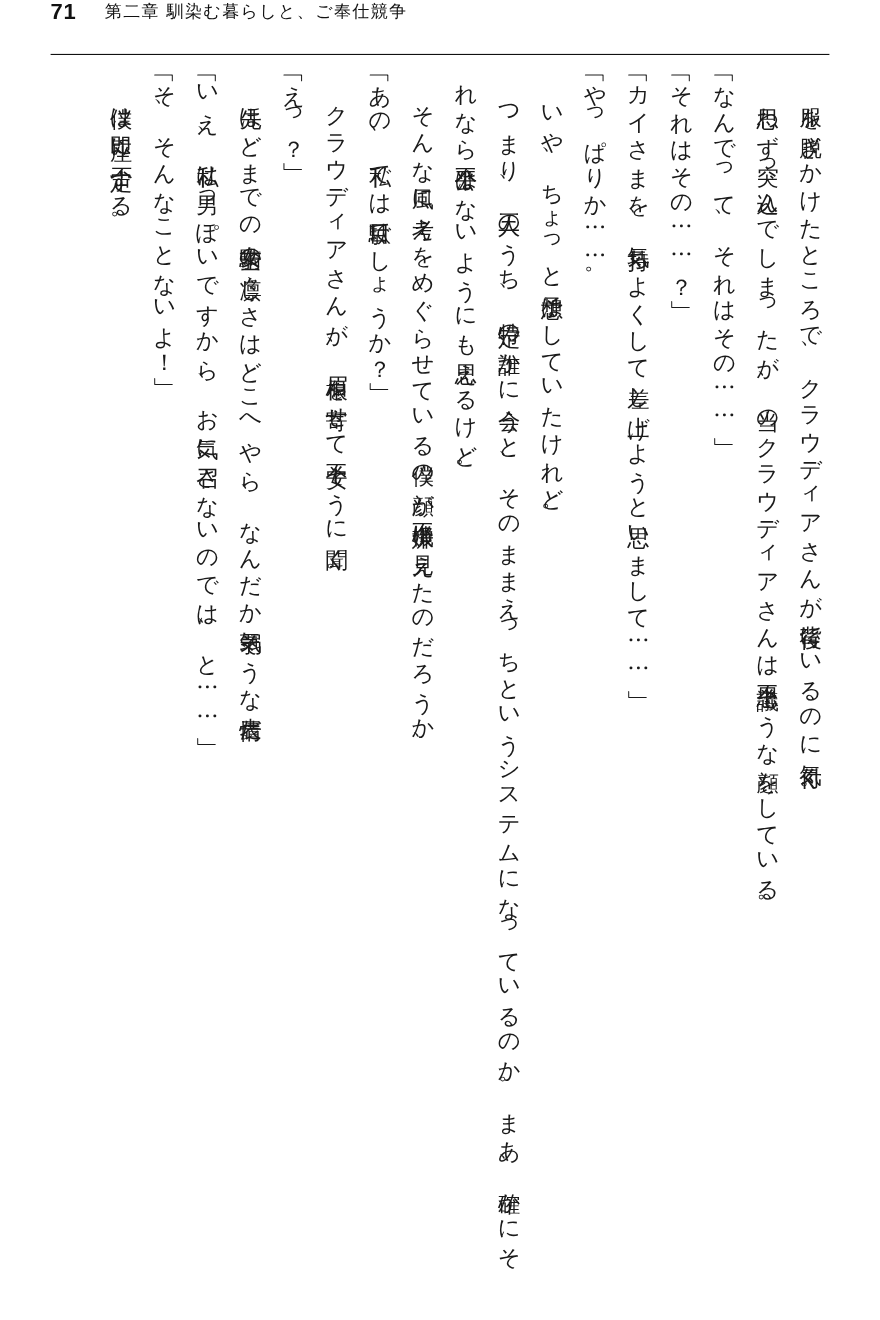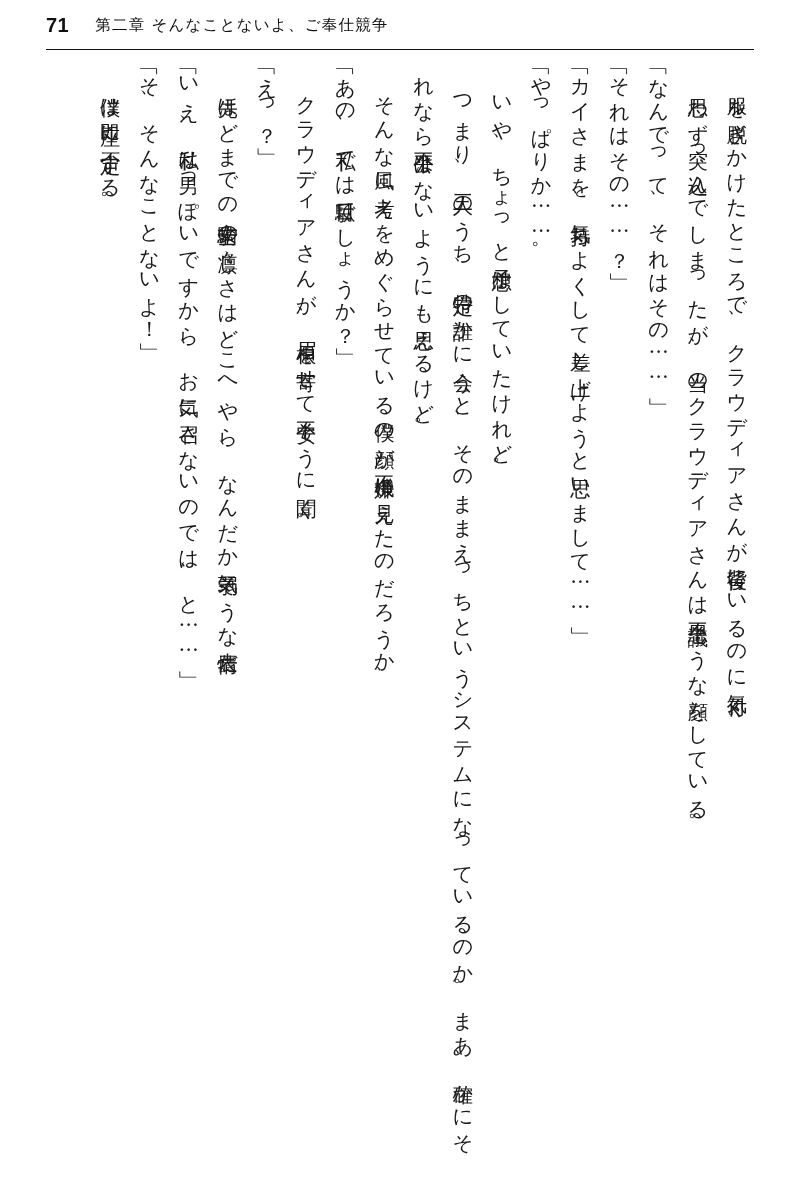--- a/index.html
+++ b/index.html
@@ -24,21 +24,21 @@
   }
 
   
   .header {
     position: absolute;
     top: 0;
     left: 0;
     right: 0;
     height: 50px;
     display: flex;
-    align-items: center;
+    align-items: flex-start;
     padding: 0 46px;
     box-sizing: border-box;
   }
   .page-number {
     font-family: "Liberation Sans", sans-serif;
     font-weight: bold;
     font-size: 20px;
     letter-spacing: 0.5px;
     color: #111;
     margin-right: 26px;
@@ -91,21 +91,21 @@
     text-indent: 1em;
   }
 </style>
 </head>
 <body>
 
 <div class="page">
 
   <div class="header">
     <span class="page-number">71</span>
-    <span class="chapter-title">第二章 そんなことないよ、ご奉仕競争</span>
+    <span class="chapter-title">第二章 馴染む暮らしと、ご奉仕競争</span>
   </div>
   <div class="header-rule"></div>
 
   <div class="body-area">
     <div class="vtext" id="vtext">
         <p class="indent">服を脱ぎかけたところで、クラウディアさんが背後にいるのに気付く。</p>
         <p class="indent">思わず突っ込んでしまったが、当のクラウディアさんは不思議そうな顔をしている。</p>
         <p class="">「なんでって、それはその……」</p>
         <p class="">「それはその……？」</p>
         <p class="">「カイさまを、気持ちよくして差し上げようと思いまして……」</p>

